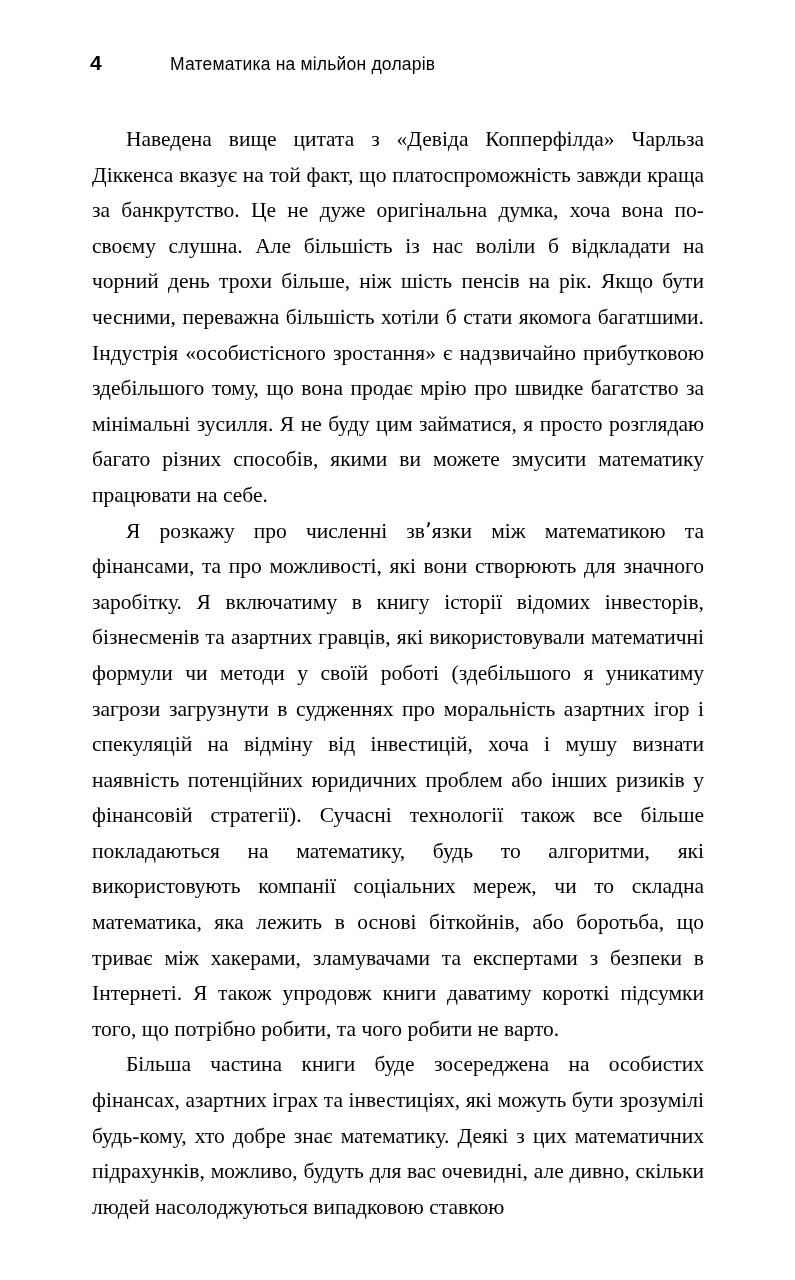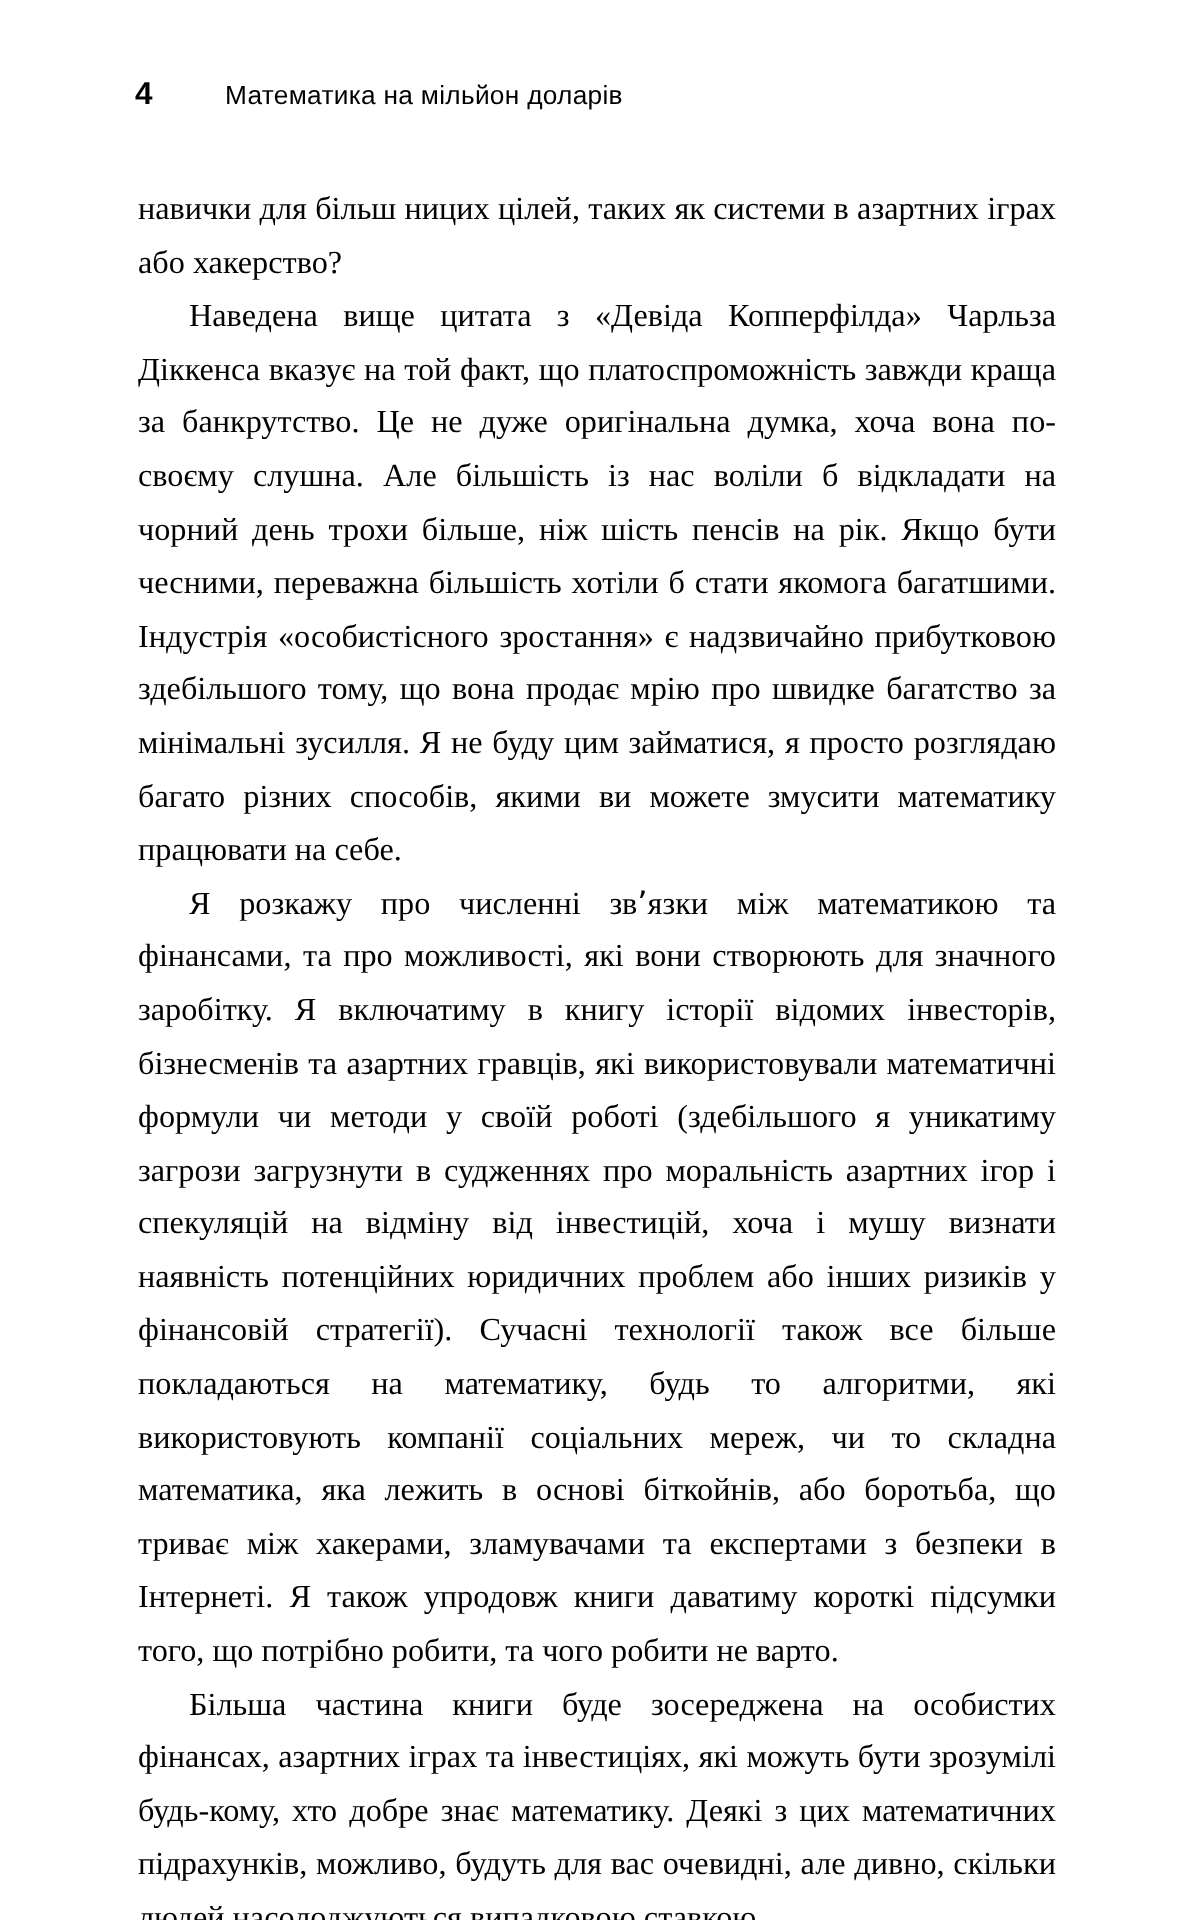--- a/index.html
+++ b/index.html
@@ -36,20 +36,21 @@
     font-size: 21px;
     line-height: 1;
     width: 60px;
   }
   .book-title {
     font-family: "Liberation Sans", sans-serif;
     font-size: 17.5px;
     letter-spacing: 0.2px;
     line-height: 1;
     white-space: nowrap;
+    margin-left: 20px;
   }
   .body-text {
     position: absolute;
     top: 122px;
     left: 92px;
     width: 612px;
   }
   .body-text p {
     margin: 0;
     font-size: 21.5px;
@@ -69,19 +70,18 @@
 <body>
 
 <div class="page">
 
   <div class="running-head">
     <span class="folio">4</span>
     <span class="book-title">Математика на мільйон доларів</span>
   </div>
 
   <div class="body-text">
-    <p>навички для більш ницих цілей, таких як системи в азартних іграх або хакерство?</p>
     <p class="indent">Наведена вище цитата з «Девіда Копперфілда» Чарльза Діккенса вказує на той факт, що платоспроможність завжди краща за банкрутство. Це не дуже оригінальна думка, хоча вона по-своєму слушна. Але більшість із нас воліли б відкладати на чорний день трохи більше, ніж шість пенсів на рік. Якщо бути чесними, переважна більшість хотіли б стати якомога багатшими. Індустрія «особистісного зростання» є надзвичайно прибутковою здебільшого тому, що вона продає мрію про швидке багатство за мінімальні зусилля. Я не буду цим займатися, я просто розглядаю багато різних способів, якими ви можете змусити математику працювати на себе.</p>
     <p class="indent">Я розкажу про численні зв՚язки між математикою та фінансами, та про можливості, які вони створюють для значного заробітку. Я включатиму в книгу історії відомих інвесторів, бізнесменів та азартних гравців, які використовували математичні формули чи методи у своїй роботі (здебільшого я уникатиму загрози загрузнути в судженнях про моральність азартних ігор і спекуляцій на відміну від інвестицій, хоча і мушу визнати наявність потенційних юридичних проблем або інших ризиків у фінансовій стратегії). Сучасні технології також все більше покладаються на математику, будь то алгоритми, які використовують компанії соціальних мереж, чи то складна математика, яка лежить в основі біткойнів, або боротьба, що триває між хакерами, зламувачами та експертами з безпеки в Інтернеті. Я також упродовж книги даватиму короткі підсумки того, що потрібно робити, та чого робити не варто.</p>
     <p class="indent last">Більша частина книги буде зосереджена на особистих фінансах, азартних іграх та інвестиціях, які можуть бути зрозумілі будь-кому, хто добре знає математику. Деякі з цих математичних підрахунків, можливо, будуть для вас очевидні, але дивно, скільки людей насолоджуються випадковою ставкою</p>
   </div>
 
 </div>
 
 </body></html>

